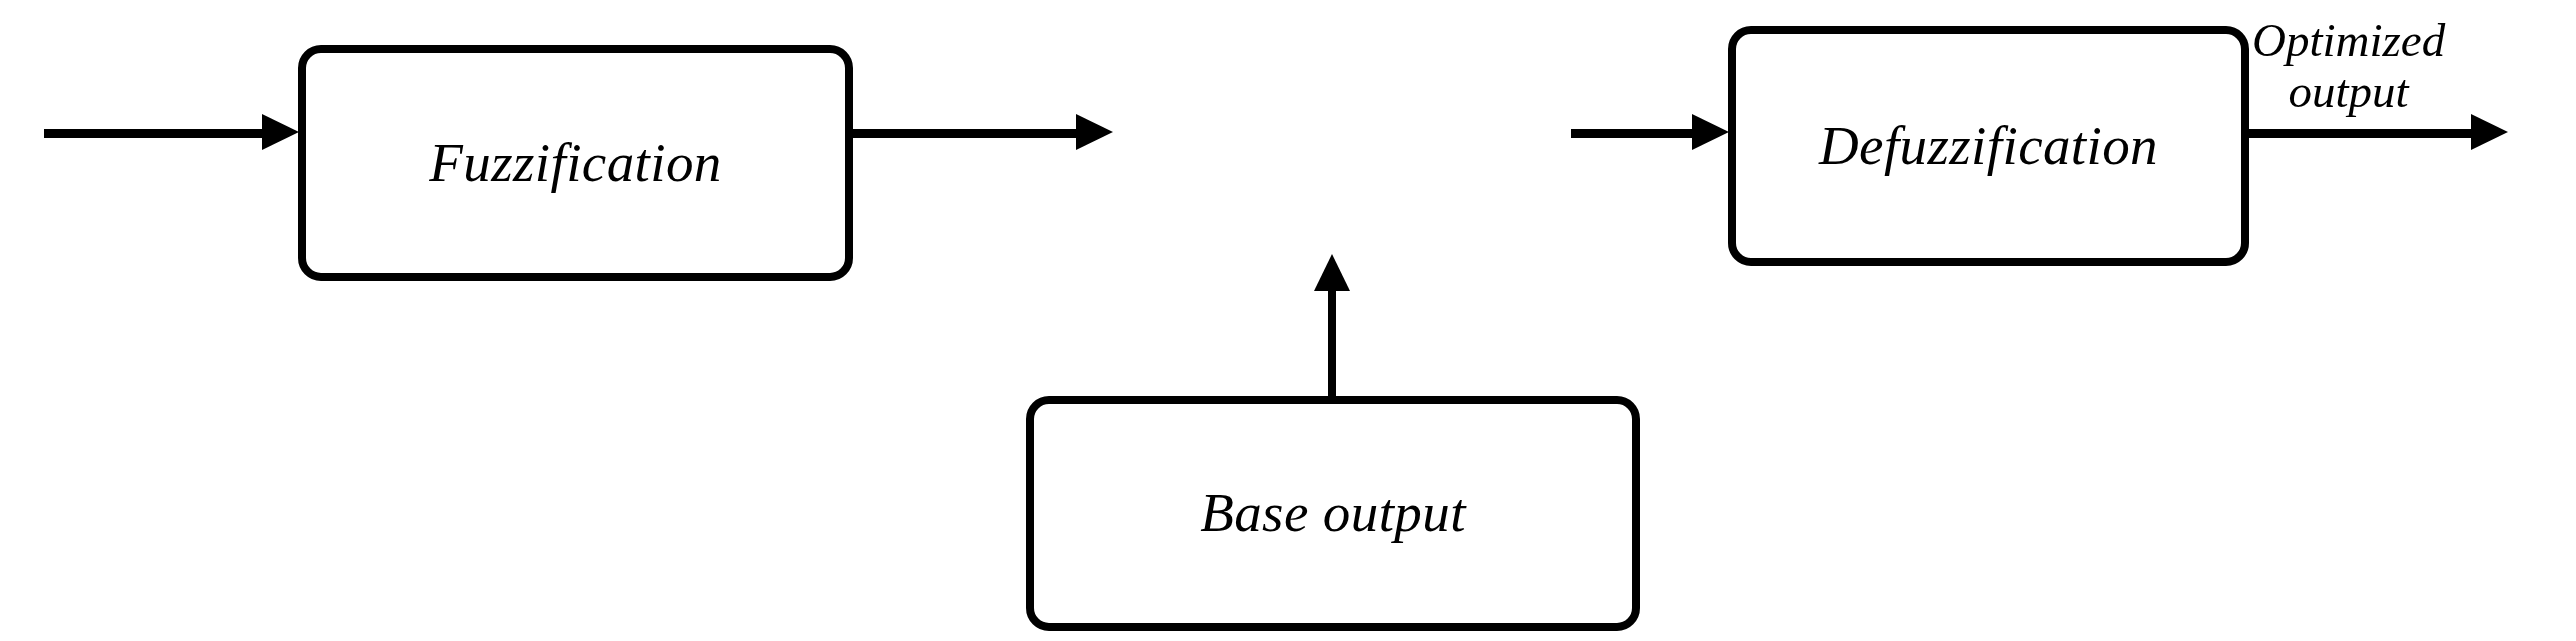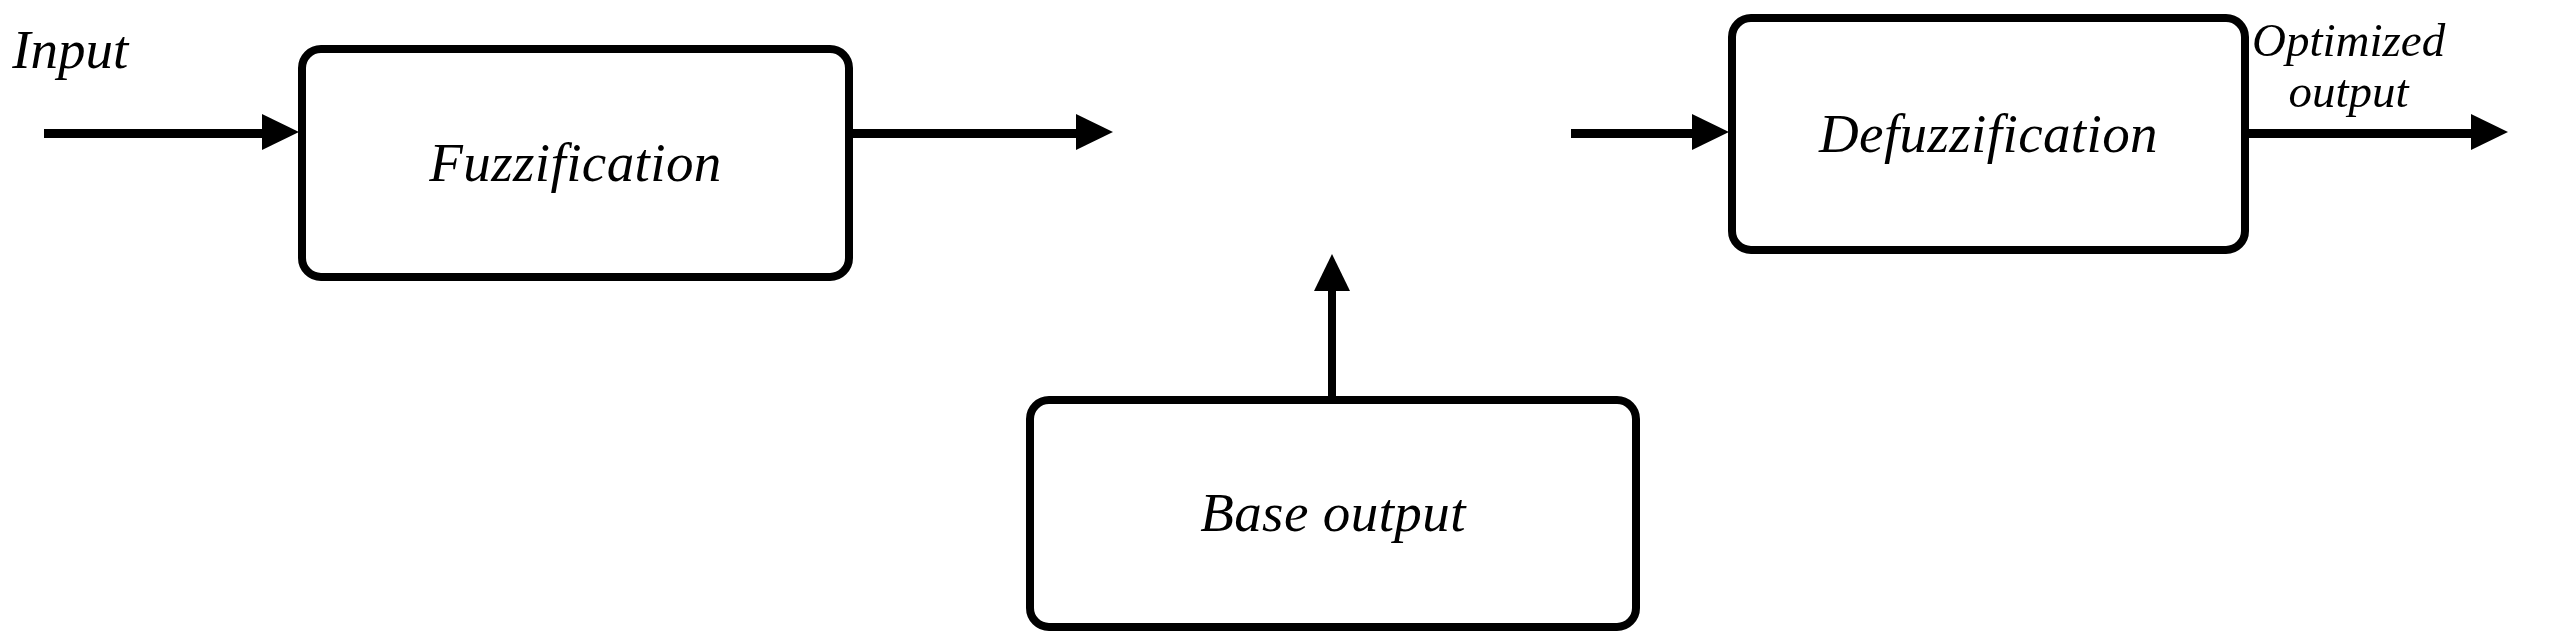--- a/index.html
+++ b/index.html
@@ -35,21 +35,21 @@
     font-weight: 400;
     color: #000000;
     text-align: center;
     line-height: 1.06;
     white-space: pre-line;
     letter-spacing: 0.4px;
   }
   
   #node-fuzzification { left: 298px; top: 13.2px;  width: 555px; height: 236px; margin-top: 32px; }
   #node-fuzzy-inference { left: 1111px; top: 10.6px; width: 460px; height: 240px; }
-  #node-defuzzification { left: 1728px; top: 14px; width: 521px; height: 240px; }
+  #node-defuzzification { left: 1728px; top: 26px; width: 521px; height: 240px; }
   #node-base-rules    { left: 1026px; top: 396px; width: 614px; height: 235px; }
 
   #node-fuzzification  .node-label { font-size: 55px; }
   #node-fuzzy-inference .node-label { font-size: 55px; }
   #node-defuzzification .node-label { font-size: 55px; }
   #node-base-rules      .node-label { font-size: 55px; }
 
   
   .h-shaft {
     position: absolute;
@@ -119,21 +119,20 @@
     white-space: pre-line;
     text-align: center;
     z-index: 4;
   }
 </style>
 </head>
 <body>
 
 <div id="canvas">
 
-  <div class="free-label" id="label-input">Input</div>
 
   <div class="h-shaft" id="arrow-input-shaft"></div>
   <div class="head-right" id="arrow-input-head"></div>
 
   <div class="node" id="node-fuzzification">
     <span class="node-label">Fuzzification</span>
   </div>
 
   <div class="h-shaft" id="arrow-fz-fi-shaft"></div>
   <div class="head-right" id="arrow-fz-fi-head"></div>

